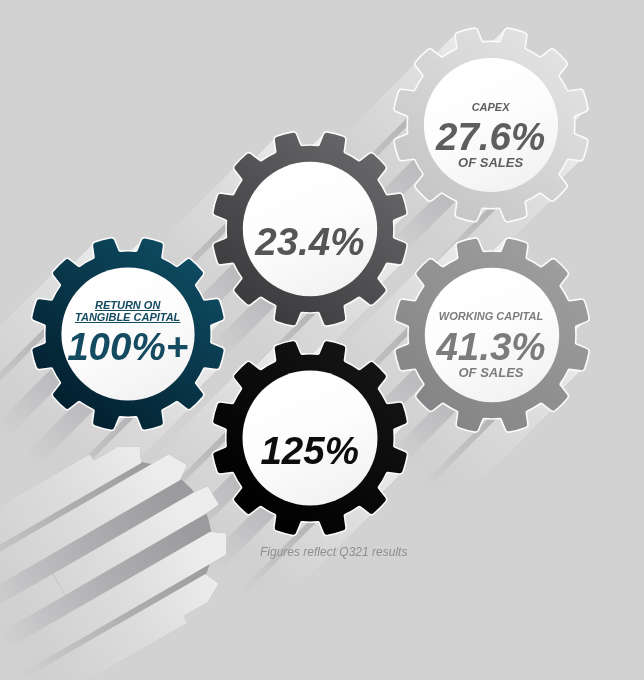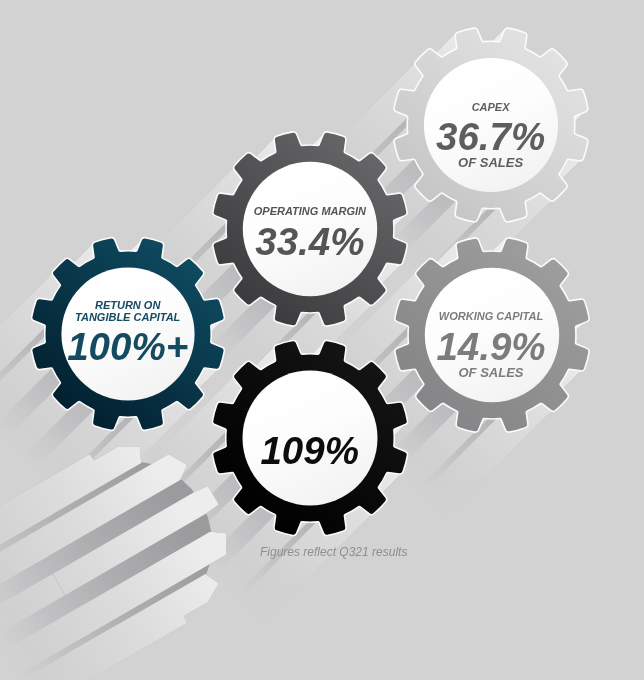--- a/index.html
+++ b/index.html
@@ -72,21 +72,21 @@
         </linearGradient>
       </defs>
       <g transform="rotate(0)">
         <use href="#gearshape" transform="scale(0.9760)" fill="none" stroke="#fbfbfb" stroke-width="3.28"></use>
         <use href="#gearshape" transform="scale(0.9760)" fill="url(#gg0)"></use>
       </g>
       <circle cx="0" cy="0" r="67.1" fill="url(#facegrad)"></circle>
     </svg>
     <div class="txt">
       <div class="t-title" style="color:#5e5e5e;top:94.3px;">CAPEX</div>
-      <div class="t-val" style="color:#5e5e5e;top:111.6px;">36.7%</div>
+      <div class="t-val" style="color:#5e5e5e;top:111.6px;">27.6%</div>
       <div class="t-suf" style="color:#5e5e5e;top:150.5px;">OF SALES</div>
     </div>
   </div>
   <div class="gshadow" style="left:81.0px;top:-76.0px;width:820px;height:820px;z-index:2;">
     <svg width="820" height="820" viewBox="-410 -410 820 820">
       <g transform="scale(0.9780) rotate(0)">
         <path d="M-62.6,-78.0 -194.6,54.0 -189.6,60.2 -209.9,80.5 -215.5,101.4 -200.7,107.1 -201.5,118.0 -215.5,131.9 -209.9,152.9 -194.6,150.4 -187.3,163.9 -184.7,167.1 -194.6,179.3 -179.3,194.6 -167.1,184.7 -163.9,187.3 -150.4,194.6 -152.9,209.9 -131.9,215.5 -118.0,201.5 -107.1,200.7 -101.4,215.5 -80.5,209.9 -60.2,189.6 -54.0,194.6 78.0,62.6 73.0,56.5 93.2,36.2 98.8,15.3 84.1,9.6 84.9,-1.3 98.8,-15.3 93.2,-36.2 77.9,-33.7 70.7,-47.2 68.0,-50.4 78.0,-62.6 62.6,-78.0 50.4,-68.0 47.2,-70.7 33.7,-77.9 36.2,-93.2 15.3,-98.8 1.3,-84.9 -9.6,-84.1 -15.3,-98.8 -36.2,-93.2 -56.5,-73.0 -62.6,-78.0Z" fill="url(#shdark)"></path>
         <path d="M15.3,-98.8 -101.4,17.8 -107.4,33.5 -83.1,40.0 33.6,-76.7 36.2,-93.2 15.3,-98.8Z" fill="url(#shlight)"></path>
           <path d="M62.6,-78.0 49.7,-67.4 -67.0,49.3 -49.3,67.0 67.4,-49.7 78.0,-62.6 62.6,-78.0Z" fill="url(#shlight)"></path>
           <path d="M93.2,-36.2 76.7,-33.6 -40.0,83.1 -33.5,107.4 -17.8,101.4 98.8,-15.3 93.2,-36.2Z" fill="url(#shlight)"></path>
@@ -111,21 +111,21 @@
         </linearGradient>
       </defs>
       <g transform="rotate(0)">
         <use href="#gearshape" transform="scale(0.9780)" fill="none" stroke="#fbfbfb" stroke-width="3.27"></use>
         <use href="#gearshape" transform="scale(0.9780)" fill="url(#gg1)"></use>
       </g>
       <circle cx="0" cy="0" r="67.2" fill="url(#facegrad)"></circle>
     </svg>
     <div class="txt">
       <div class="t-title" style="color:#7c7c7c;top:93px;">WORKING CAPITAL</div>
-      <div class="t-val" style="color:#7c7c7c;top:111.6px;">14.9%</div>
+      <div class="t-val" style="color:#7c7c7c;top:111.6px;">41.3%</div>
       <div class="t-suf" style="color:#7c7c7c;top:150.5px;">OF SALES</div>
     </div>
   </div>
   <div class="gshadow" style="left:-100.1px;top:-181.3px;width:820px;height:820px;z-index:4;">
     <svg width="820" height="820" viewBox="-410 -410 820 820">
       <g transform="scale(0.9780) rotate(0)">
         <path d="M-62.6,-78.0 -194.6,54.0 -189.6,60.2 -209.9,80.5 -215.5,101.4 -200.7,107.1 -201.5,118.0 -215.5,131.9 -209.9,152.9 -194.6,150.4 -187.3,163.9 -184.7,167.1 -194.6,179.3 -179.3,194.6 -167.1,184.7 -163.9,187.3 -150.4,194.6 -152.9,209.9 -131.9,215.5 -118.0,201.5 -107.1,200.7 -101.4,215.5 -80.5,209.9 -60.2,189.6 -54.0,194.6 78.0,62.6 73.0,56.5 93.2,36.2 98.8,15.3 84.1,9.6 84.9,-1.3 98.8,-15.3 93.2,-36.2 77.9,-33.7 70.7,-47.2 68.0,-50.4 78.0,-62.6 62.6,-78.0 50.4,-68.0 47.2,-70.7 33.7,-77.9 36.2,-93.2 15.3,-98.8 1.3,-84.9 -9.6,-84.1 -15.3,-98.8 -36.2,-93.2 -56.5,-73.0 -62.6,-78.0Z" fill="url(#shdark)"></path>
         <path d="M15.3,-98.8 -101.4,17.8 -107.4,33.5 -83.1,40.0 33.6,-76.7 36.2,-93.2 15.3,-98.8Z" fill="url(#shlight)"></path>
           <path d="M62.6,-78.0 49.7,-67.4 -67.0,49.3 -49.3,67.0 67.4,-49.7 78.0,-62.6 62.6,-78.0Z" fill="url(#shlight)"></path>
           <path d="M93.2,-36.2 76.7,-33.6 -40.0,83.1 -33.5,107.4 -17.8,101.4 98.8,-15.3 93.2,-36.2Z" fill="url(#shlight)"></path>
@@ -149,22 +149,21 @@
             <stop offset="1" stop-color="#3b3b3d"></stop>
         </linearGradient>
       </defs>
       <g transform="rotate(0)">
         <use href="#gearshape" transform="scale(0.9780)" fill="none" stroke="#fbfbfb" stroke-width="3.27"></use>
         <use href="#gearshape" transform="scale(0.9780)" fill="url(#gg2)"></use>
       </g>
       <circle cx="0" cy="0" r="67.2" fill="url(#facegrad)"></circle>
     </svg>
     <div class="txt">
-      <div class="t-title" style="color:#555555;top:94.3px;">OPERATING MARGIN</div>
-      <div class="t-val" style="color:#555555;top:111.6px;">33.4%</div>
+      <div class="t-val" style="color:#555555;top:111.6px;">23.4%</div>
       <div class="t-suf" style="color:#555555;top:150.5px;"></div>
     </div>
   </div>
   <div class="gshadow" style="left:-282.3px;top:-76.4px;width:820px;height:820px;z-index:6;">
     <svg width="820" height="820" viewBox="-410 -410 820 820">
       <g transform="scale(0.9700) rotate(0)">
         <path d="M-62.6,-78.0 -194.6,54.0 -189.6,60.2 -209.9,80.5 -215.5,101.4 -200.7,107.1 -201.5,118.0 -215.5,131.9 -209.9,152.9 -194.6,150.4 -187.3,163.9 -184.7,167.1 -194.6,179.3 -179.3,194.6 -167.1,184.7 -163.9,187.3 -150.4,194.6 -152.9,209.9 -131.9,215.5 -118.0,201.5 -107.1,200.7 -101.4,215.5 -80.5,209.9 -60.2,189.6 -54.0,194.6 78.0,62.6 73.0,56.5 93.2,36.2 98.8,15.3 84.1,9.6 84.9,-1.3 98.8,-15.3 93.2,-36.2 77.9,-33.7 70.7,-47.2 68.0,-50.4 78.0,-62.6 62.6,-78.0 50.4,-68.0 47.2,-70.7 33.7,-77.9 36.2,-93.2 15.3,-98.8 1.3,-84.9 -9.6,-84.1 -15.3,-98.8 -36.2,-93.2 -56.5,-73.0 -62.6,-78.0Z" fill="url(#shdark)"></path>
         <path d="M15.3,-98.8 -101.4,17.8 -107.4,33.5 -83.1,40.0 33.6,-76.7 36.2,-93.2 15.3,-98.8Z" fill="url(#shlight)"></path>
           <path d="M62.6,-78.0 49.7,-67.4 -67.0,49.3 -49.3,67.0 67.4,-49.7 78.0,-62.6 62.6,-78.0Z" fill="url(#shlight)"></path>
           <path d="M93.2,-36.2 76.7,-33.6 -40.0,83.1 -33.5,107.4 -17.8,101.4 98.8,-15.3 93.2,-36.2Z" fill="url(#shlight)"></path>
@@ -188,21 +187,21 @@
             <stop offset="1" stop-color="#02202f"></stop>
         </linearGradient>
       </defs>
       <g transform="rotate(0)">
         <use href="#gearshape" transform="scale(0.9700)" fill="none" stroke="#fbfbfb" stroke-width="3.30"></use>
         <use href="#gearshape" transform="scale(0.9700)" fill="url(#gg3)"></use>
       </g>
       <circle cx="0" cy="0" r="66.6" fill="url(#facegrad)"></circle>
     </svg>
     <div class="txt">
-      <div class="t-title" style="color:#154b60;top:82.4px;">RETURN ON
+      <div class="t-title" style="color:#154b60;top:82.4px;text-decoration:underline;">RETURN ON
 TANGIBLE CAPITAL</div>
       <div class="t-val" style="color:#154b60;top:111.1px;">100%+</div>
       <div class="t-suf" style="color:#154b60;top:150.0px;"></div>
     </div>
   </div>
   <div class="gshadow" style="left:-100.3px;top:27.8px;width:820px;height:820px;z-index:8;">
     <svg width="820" height="820" viewBox="-410 -410 820 820">
       <g transform="scale(0.9820) rotate(0)">
         <path d="M-62.6,-78.0 -194.6,54.0 -189.6,60.2 -209.9,80.5 -215.5,101.4 -200.7,107.1 -201.5,118.0 -215.5,131.9 -209.9,152.9 -194.6,150.4 -187.3,163.9 -184.7,167.1 -194.6,179.3 -179.3,194.6 -167.1,184.7 -163.9,187.3 -150.4,194.6 -152.9,209.9 -131.9,215.5 -118.0,201.5 -107.1,200.7 -101.4,215.5 -80.5,209.9 -60.2,189.6 -54.0,194.6 78.0,62.6 73.0,56.5 93.2,36.2 98.8,15.3 84.1,9.6 84.9,-1.3 98.8,-15.3 93.2,-36.2 77.9,-33.7 70.7,-47.2 68.0,-50.4 78.0,-62.6 62.6,-78.0 50.4,-68.0 47.2,-70.7 33.7,-77.9 36.2,-93.2 15.3,-98.8 1.3,-84.9 -9.6,-84.1 -15.3,-98.8 -36.2,-93.2 -56.5,-73.0 -62.6,-78.0Z" fill="url(#shdark)"></path>
         <path d="M15.3,-98.8 -101.4,17.8 -107.4,33.5 -83.1,40.0 33.6,-76.7 36.2,-93.2 15.3,-98.8Z" fill="url(#shlight)"></path>
@@ -228,21 +227,21 @@
             <stop offset="1" stop-color="#000000"></stop>
         </linearGradient>
       </defs>
       <g transform="rotate(0)">
         <use href="#gearshape" transform="scale(0.9820)" fill="none" stroke="#fbfbfb" stroke-width="3.26"></use>
         <use href="#gearshape" transform="scale(0.9820)" fill="url(#gg4)"></use>
       </g>
       <circle cx="0" cy="0" r="67.5" fill="url(#facegrad)"></circle>
     </svg>
     <div class="txt">
-      <div class="t-val" style="color:#0d0d0d;top:112.1px;">109%</div>
+      <div class="t-val" style="color:#0d0d0d;top:112.1px;">125%</div>
       <div class="t-suf" style="color:#0d0d0d;top:151.0px;"></div>
     </div>
   </div>
   <div class="gshadow" style="left:-281.4px;top:133.8px;width:820px;height:820px;z-index:10;">
     <svg width="820" height="820" viewBox="-410 -410 820 820">
       <g transform="scale(0.9800) rotate(15)">
         <path d="M-62.6,-78.0 -194.6,54.0 -189.6,60.2 -209.9,80.5 -215.5,101.4 -200.7,107.1 -201.5,118.0 -215.5,131.9 -209.9,152.9 -194.6,150.4 -187.3,163.9 -184.7,167.1 -194.6,179.3 -179.3,194.6 -167.1,184.7 -163.9,187.3 -150.4,194.6 -152.9,209.9 -131.9,215.5 -118.0,201.5 -107.1,200.7 -101.4,215.5 -80.5,209.9 -60.2,189.6 -54.0,194.6 78.0,62.6 73.0,56.5 93.2,36.2 98.8,15.3 84.1,9.6 84.9,-1.3 98.8,-15.3 93.2,-36.2 77.9,-33.7 70.7,-47.2 68.0,-50.4 78.0,-62.6 62.6,-78.0 50.4,-68.0 47.2,-70.7 33.7,-77.9 36.2,-93.2 15.3,-98.8 1.3,-84.9 -9.6,-84.1 -15.3,-98.8 -36.2,-93.2 -56.5,-73.0 -62.6,-78.0Z" fill="url(#shdark)"></path>
         <path d="M15.3,-98.8 -101.4,17.8 -107.4,33.5 -83.1,40.0 33.6,-76.7 36.2,-93.2 15.3,-98.8Z" fill="url(#shlight)"></path>
           <path d="M62.6,-78.0 49.7,-67.4 -67.0,49.3 -49.3,67.0 67.4,-49.7 78.0,-62.6 62.6,-78.0Z" fill="url(#shlight)"></path>
           <path d="M93.2,-36.2 76.7,-33.6 -40.0,83.1 -33.5,107.4 -17.8,101.4 98.8,-15.3 93.2,-36.2Z" fill="url(#shlight)"></path>

